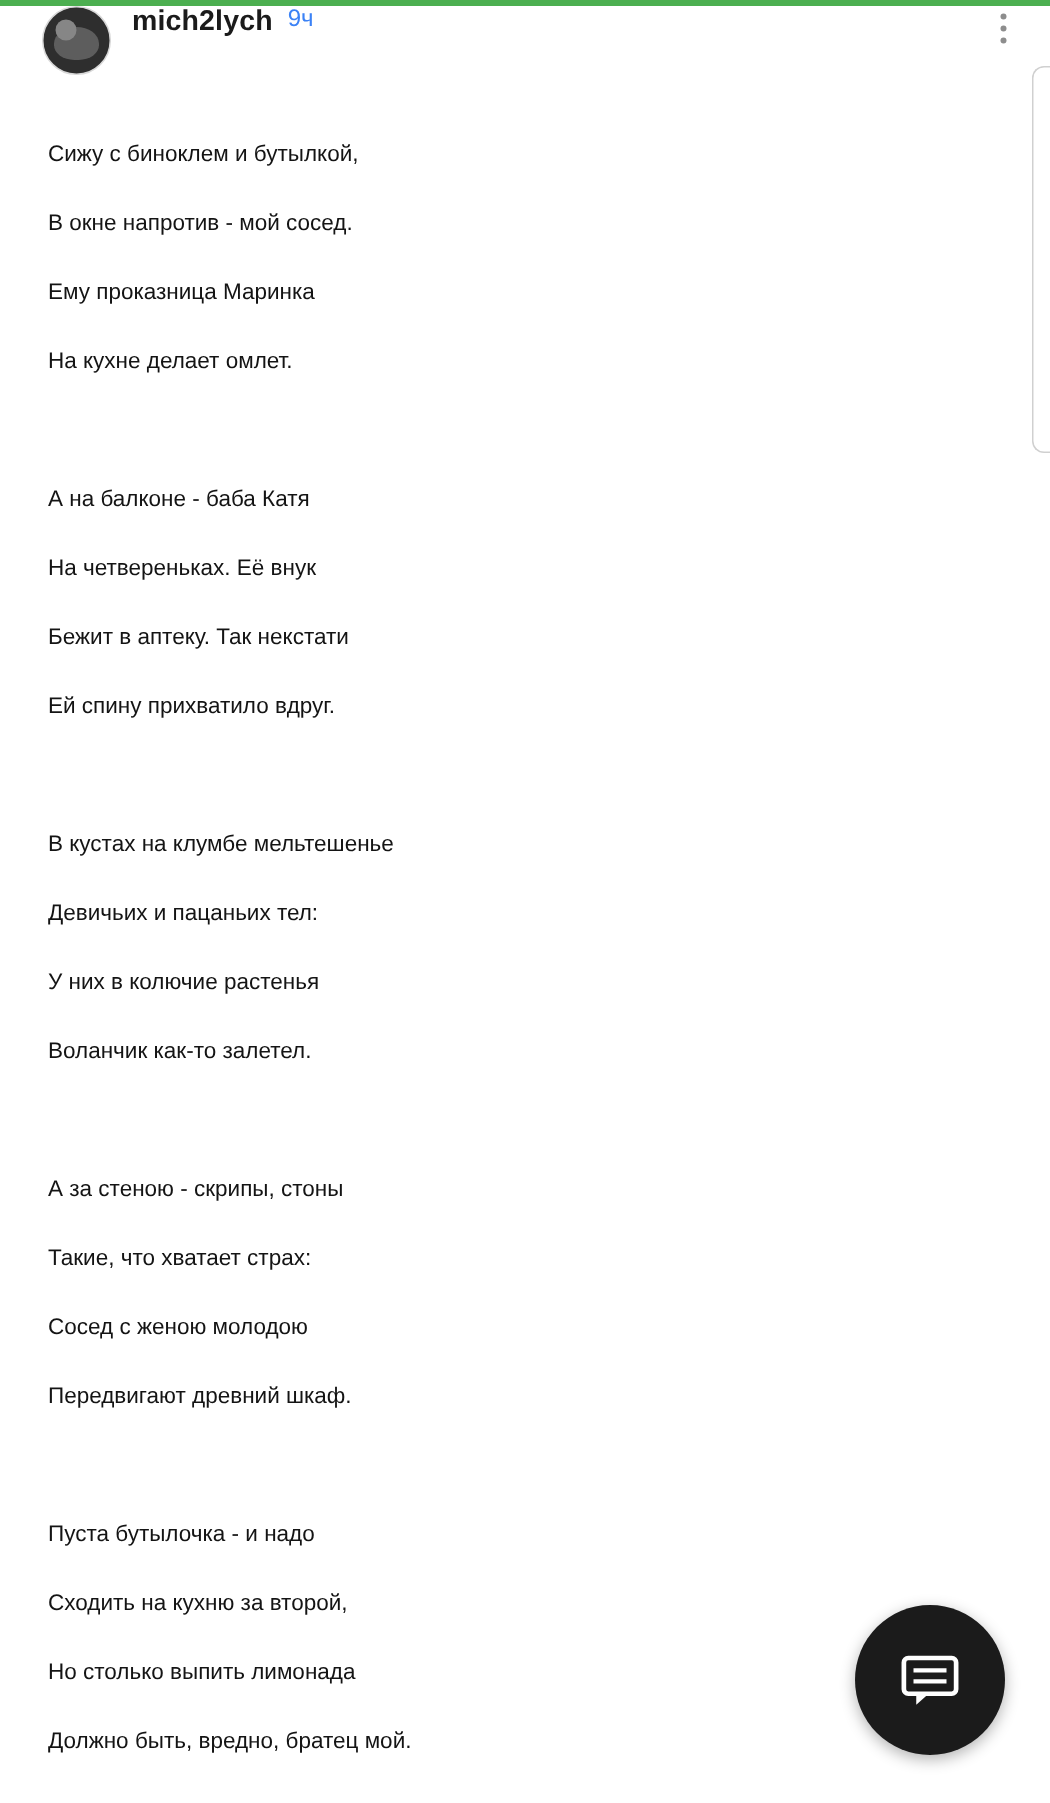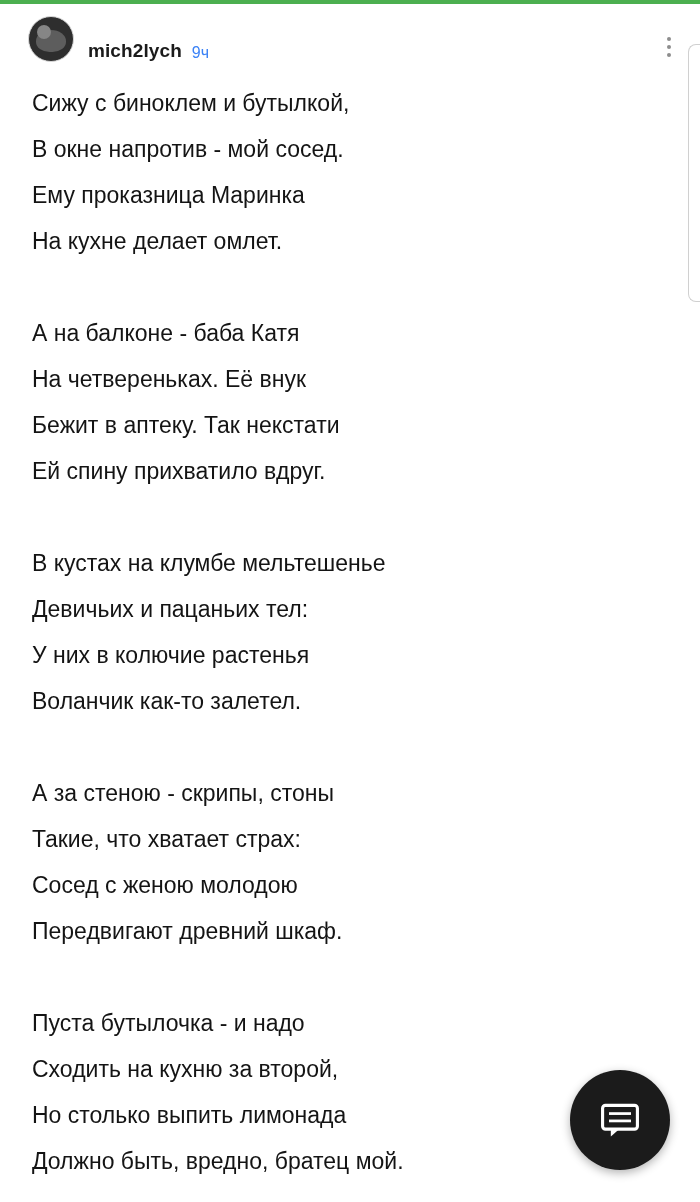--- a/index.html
+++ b/index.html
@@ -30,21 +30,21 @@
     top: 4px;
     left: 0;
     width: 700px;
     height: 1198px;
     background: #ffffff;
   }
 
   
   .post-header {
     display: flex;
-    align-items: flex-end;
+    align-items: flex-start;
     height: 58px;
     padding: 0 18px 0 28px;
     box-sizing: border-box;
   }
   .avatar {
     width: 44px;
     height: 44px;
     border-radius: 50%;
     background: #2e2e2e;
     flex: 0 0 auto;
@@ -97,21 +97,21 @@
     display: block;
     width: 4px;
     height: 4px;
     border-radius: 50%;
     background: #8d8d8d;
   }
 
   
   .post-body {
     padding: 18px 28px 0 32px;
-    font-size: 23px;
+    font-size: 15px;
     line-height: 46px;
     color: #141414;
     white-space: pre-wrap;
     word-wrap: break-word;
   }
 
   
   .side-tab {
     position: absolute;
     right: 0;

